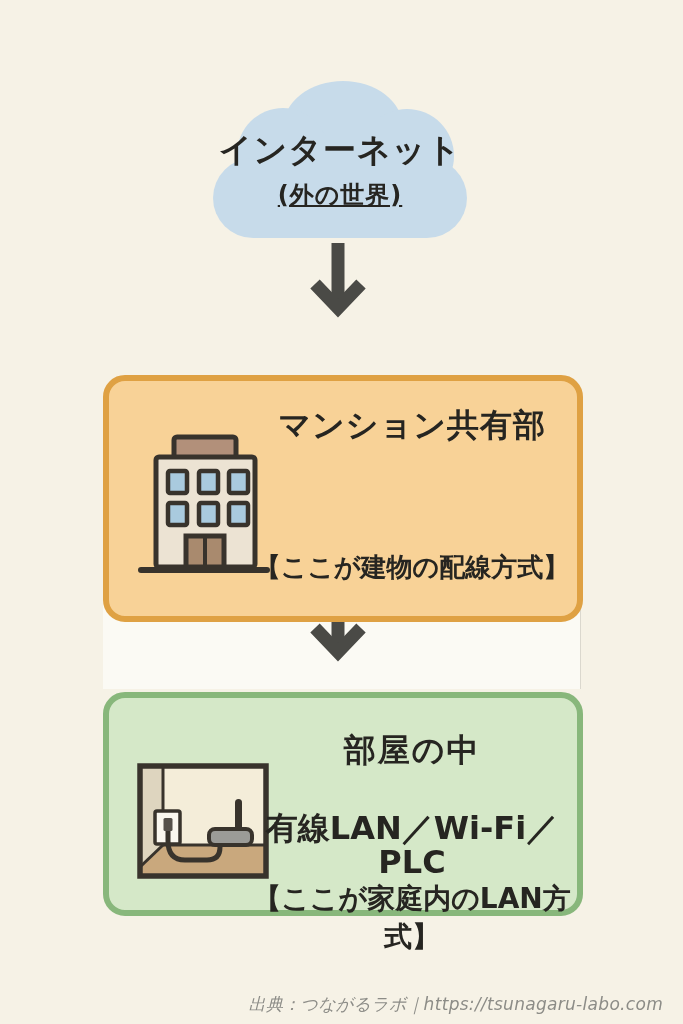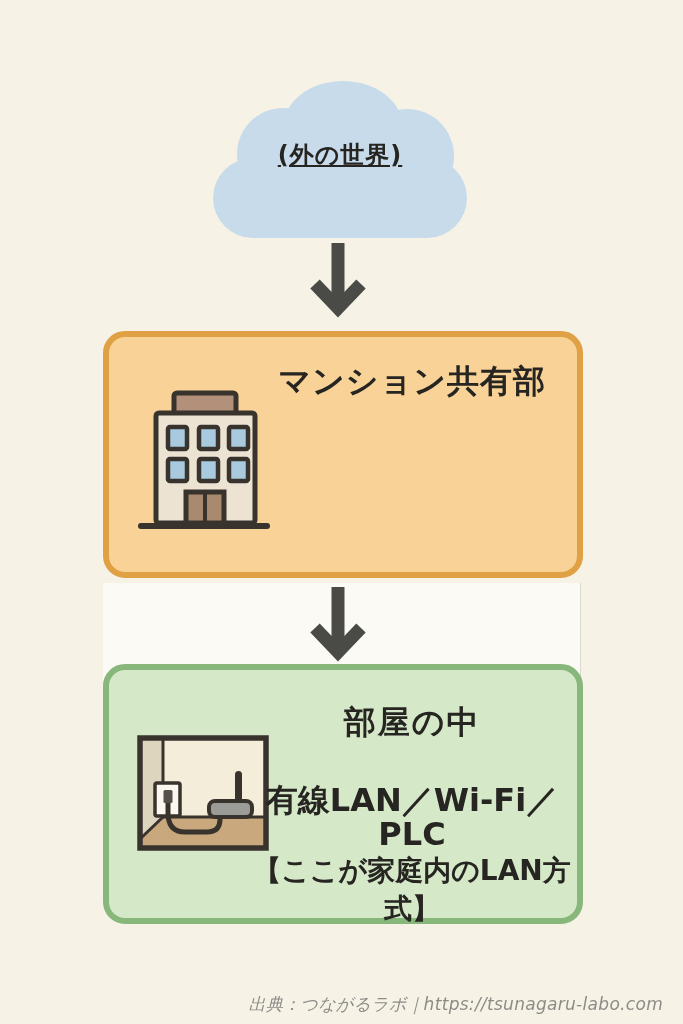--- a/index.html
+++ b/index.html
@@ -30,28 +30,28 @@
   }
   .cloud-title{font-size:33px;font-weight:700;letter-spacing:1px;line-height:1.2;}
   .cloud-sub{font-size:24px;font-weight:700;margin-top:9px;letter-spacing:1px;text-decoration:underline;}
   
   .arrow{position:absolute;width:60px;height:78px;}
   .arrow1{left:308px;top:242px;}
   .arrow2{left:308px;top:586px;}
   
   .card{
     position:absolute;left:103px;width:480px;box-sizing:border-box;
-    border-radius:22px;z-index:1;
+    border-radius:22px;z-index:1;margin-top:44px;
   }
   .card1{
     top:331px;height:247px;
     background:var(--building-card-fill);border:6px solid var(--building-card-border);
   }
   .card2{
-    top:664px;height:260px;
+    top:648px;height:224px;
     background:var(--room-card-fill);border:6px solid var(--room-card-border);
   }
   .card .icon{position:absolute;}
   .card1 .icon{left:28px;top:52px;width:134px;height:144px;}
   .card2 .icon{left:27px;top:64px;width:134px;height:118px;}
   .tcol{position:absolute;left:140px;right:2px;text-align:center;color:var(--ink);}
   .c1-title{top:22px;font-size:32px;font-weight:700;line-height:44px;letter-spacing:1px;}
   .c1-methods{top:122px;font-size:24px;font-weight:700;line-height:34px;}
   .c1-note{top:167px;font-size:26px;font-weight:700;line-height:38px;}
   .c2-title{top:30px;font-size:32px;font-weight:700;line-height:44px;letter-spacing:2px;}
@@ -76,20 +76,21 @@
       <svg width="290" height="165" viewBox="0 0 290 165" aria-hidden="true">
         <g fill="var(--cloud-fill)">
           <ellipse cx="148" cy="52" rx="60" ry="47"></ellipse>
           <circle cx="88" cy="78" r="46"></circle>
           <circle cx="212" cy="80" r="47"></circle>
           <rect x="18" y="82" width="254" height="80" rx="40"></rect>
         </g>
       </svg>
     </span>
     <div class="cloud-text">
+      <div class="cloud-title">インターネット</div>
       <div class="cloud-sub">(外の世界)</div>
     </div>
   </div>
 
   <div class="arrow arrow1">
     <svg width="60" height="78" viewBox="0 0 60 78" aria-hidden="true">
       <g stroke="var(--arrow-color)" stroke-width="13" fill="none">
         <line x1="30" y1="1" x2="30" y2="60"></line>
         <polyline points="7,42 30,66 53,42"></polyline>
       </g>
@@ -110,20 +111,21 @@
           <rect x="92" y="70" width="19" height="22" rx="2"></rect>
         </g>
         <rect x="49" y="103" width="38" height="31" fill="#a98a6e" stroke="#38332c" stroke-width="5"></rect>
         <line x1="68" y1="103" x2="68" y2="134" stroke="#38332c" stroke-width="4"></line>
         <line x1="4" y1="137" x2="130" y2="137" stroke="#38332c" stroke-width="6" stroke-linecap="round"></line>
       </svg>
     </span>
     <div class="tcol c1-title">
       <div>マンション共有部</div>
     </div>
+    <div class="tcol c1-note">【ここが建物の配線方式】</div>
   </div>
 
   <div class="arrow arrow2">
     <svg width="60" height="78" viewBox="0 0 60 78" aria-hidden="true">
       <g stroke="var(--arrow-color)" stroke-width="13" fill="none">
         <line x1="30" y1="1" x2="30" y2="60"></line>
         <polyline points="7,42 30,66 53,42"></polyline>
       </g>
     </svg>
   </div>

